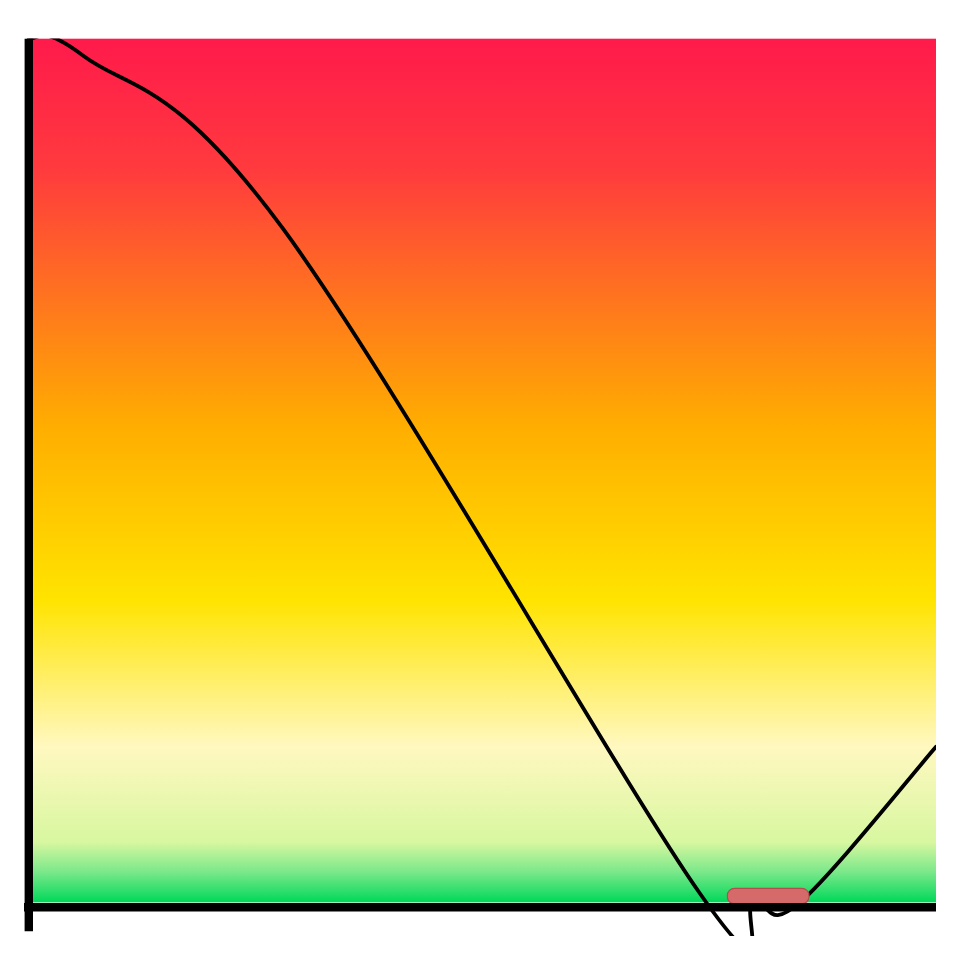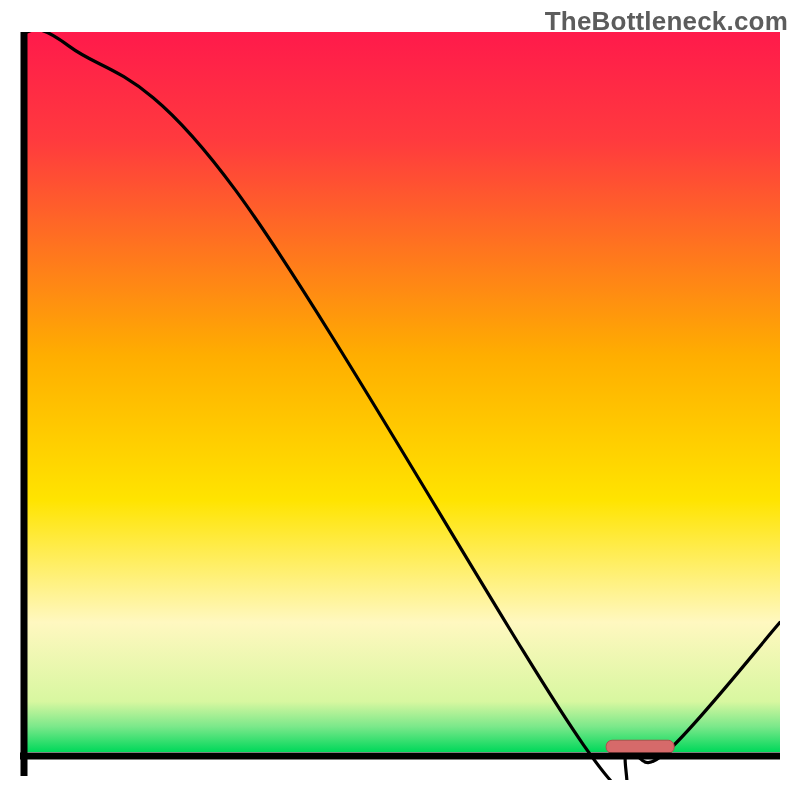--- a/index.html
+++ b/index.html
@@ -32,21 +32,20 @@
     width: 760px;
     height: 748px;
   }
   svg { display: block; }
 </style>
 </head>
 <body>
 
 <div class="frame">
 
-  <div class="watermark">TheBottleneck.com</div>
 
   <div class="plot">
     <svg id="chart-svg" width="760" height="748" viewBox="0 0 760 748">
       <defs>
         <linearGradient id="bg-grad" x1="0" y1="0" x2="0" y2="1">
             <stop offset="0%" stop-color="#ff1a4b"></stop>
             <stop offset="15%" stop-color="#ff3a3e"></stop>
             <stop offset="45%" stop-color="#ffae00"></stop>
             <stop offset="65%" stop-color="#ffe400"></stop>
             <stop offset="82%" stop-color="#fff8c0"></stop>

